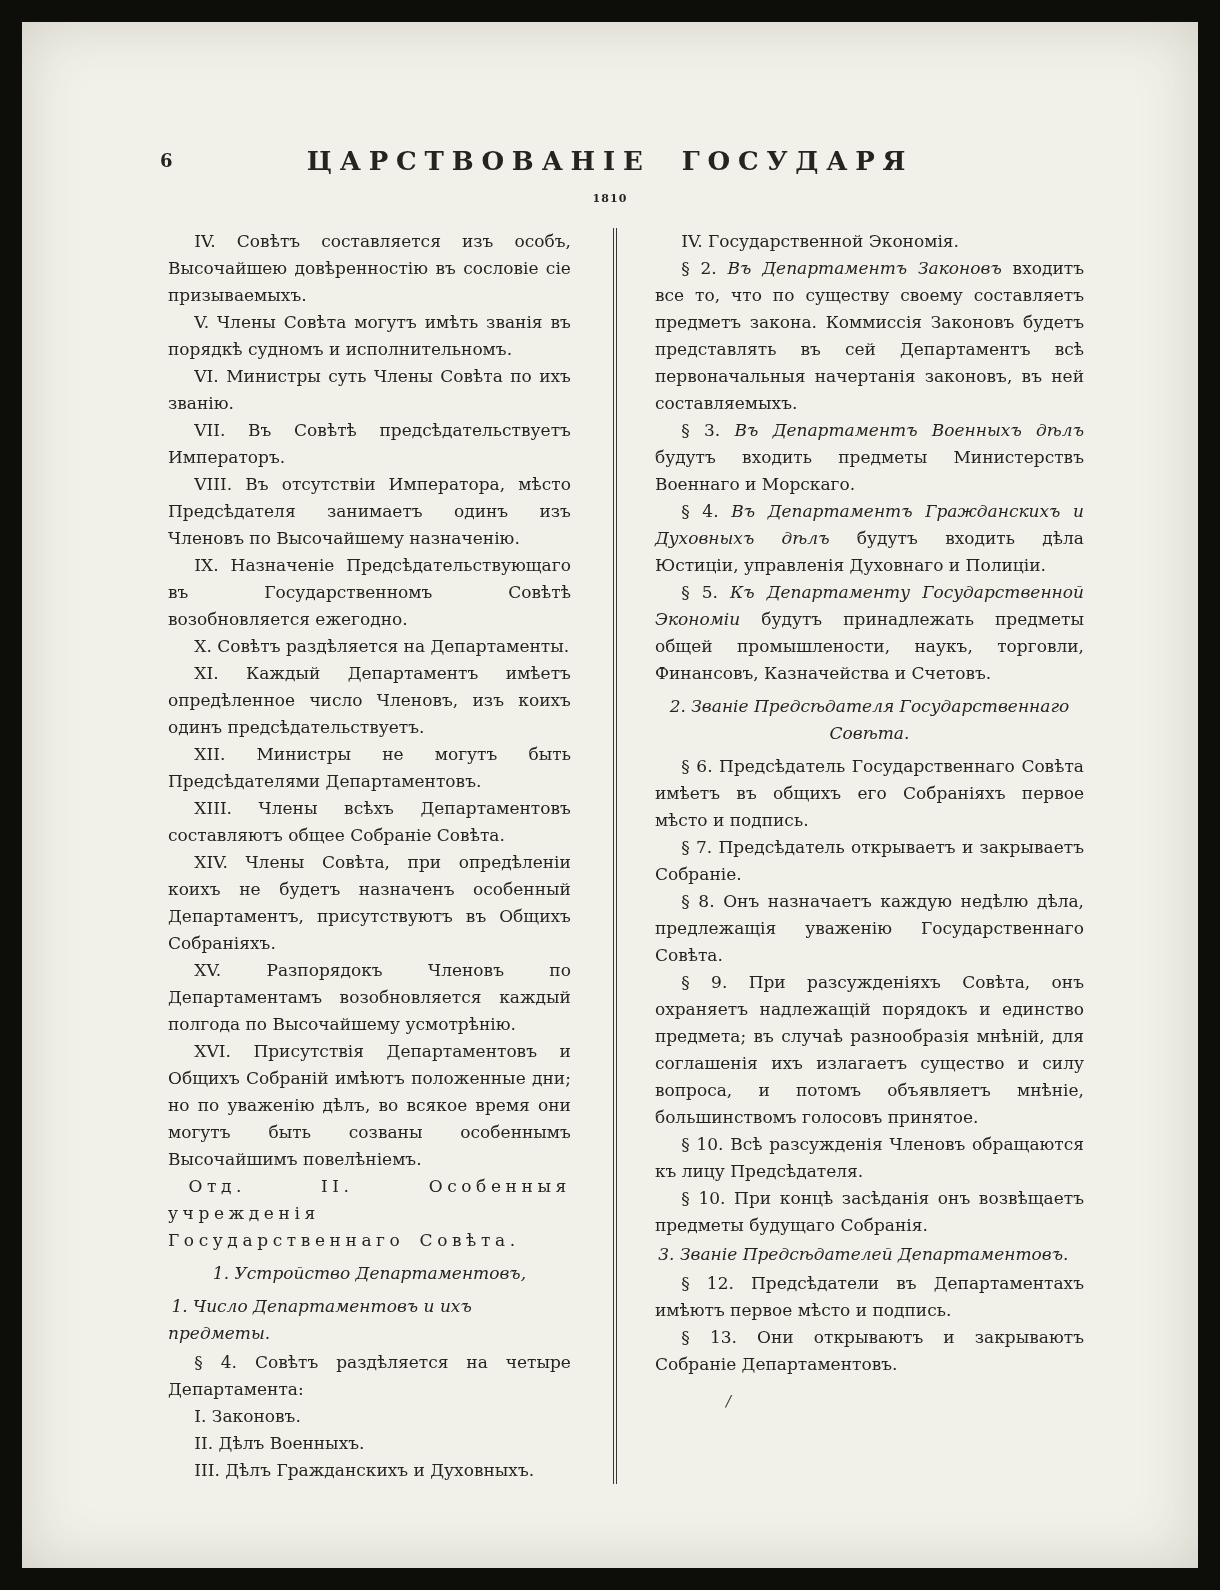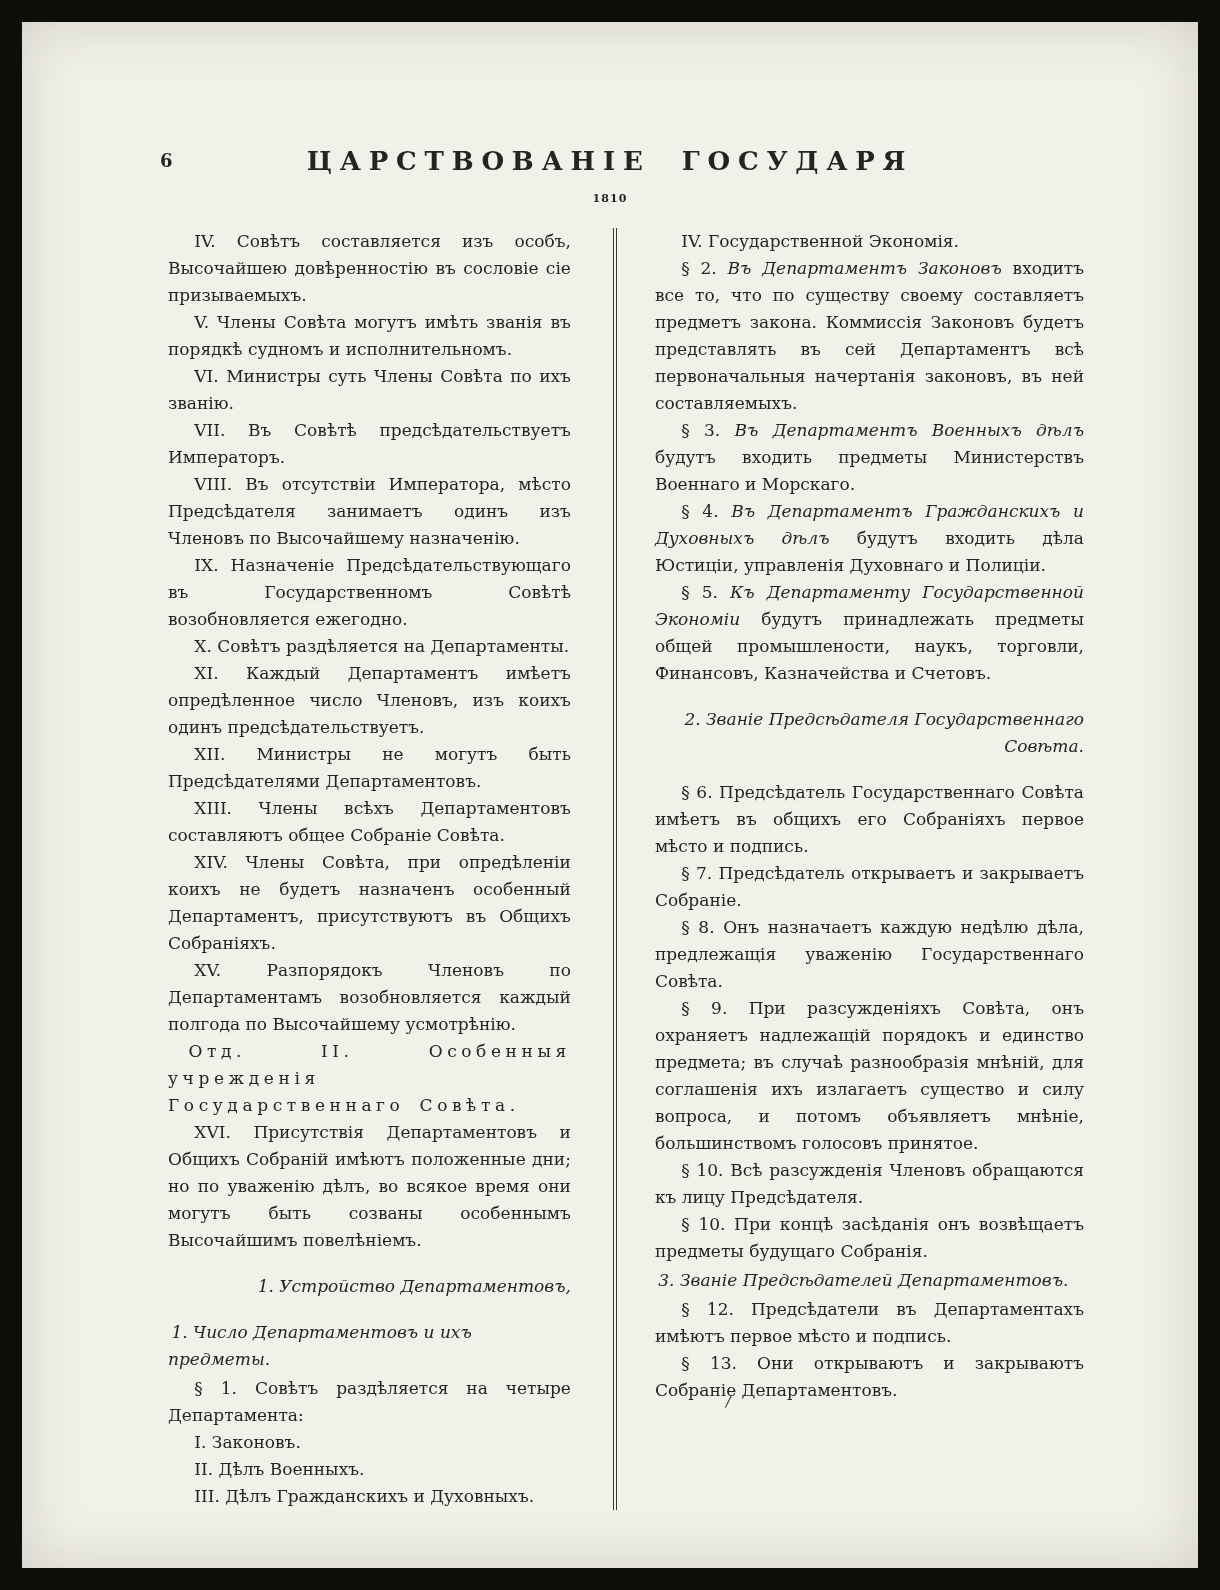--- a/index.html
+++ b/index.html
@@ -62,24 +62,24 @@
     border-left: 4px double #3a3832;
     margin: 0 10px 0 14px;
   }
   .para {
     margin: 0;
     text-align: justify;
     text-indent: 1.55em;
   }
   .para .it { font-style: italic; }
   .para.it-center {
-    text-align: right;
+    text-align: center;
     text-indent: 0;
     font-style: italic;
-    margin: 19px 0;
+    margin: 6px 0;
   }
   .para.it-line {
     font-style: italic;
     text-indent: 0.2em;
     text-align: left;
     margin: 2px 0;
   }
   .para.spaced {
     letter-spacing: 0.27em;
     word-spacing: 0.30em;
@@ -115,25 +115,25 @@
           <p class="para body"><span>VI. Министры суть Члены Совѣта по ихъ званію.</span></p>
           <p class="para body"><span>VII. Въ Совѣтѣ предсѣдательствуетъ Императоръ.</span></p>
           <p class="para body"><span>VIII. Въ отсутствіи Императора, мѣсто Предсѣдателя занимаетъ одинъ изъ Членовъ по Высочайшему назначенію.</span></p>
           <p class="para body"><span>IX. Назначеніе Предсѣдательствующаго въ Государственномъ Совѣтѣ возобновляется ежегодно.</span></p>
           <p class="para body"><span>X. Совѣтъ раздѣляется на Департаменты.</span></p>
           <p class="para body"><span>XI. Каждый Департаментъ имѣетъ опредѣленное число Членовъ, изъ коихъ одинъ предсѣдательствуетъ.</span></p>
           <p class="para body"><span>XII. Министры не могутъ быть Предсѣдателями Департаментовъ.</span></p>
           <p class="para body"><span>XIII. Члены всѣхъ Департаментовъ составляютъ общее Собраніе Совѣта.</span></p>
           <p class="para body"><span>XIV. Члены Совѣта, при опредѣленіи коихъ не будетъ назначенъ особенный Департаментъ, присутствуютъ въ Общихъ Собраніяхъ.</span></p>
           <p class="para body"><span>XV. Разпорядокъ Членовъ по Департаментамъ возобновляется каждый полгода по Высочайшему усмотрѣнію.</span></p>
+          <p class="para body"><span>XVI. Присутствія Департаментовъ и Общихъ Собраній имѣютъ положенные дни; но по уваженію дѣлъ, во всякое время они могутъ быть созваны особеннымъ Высочайшимъ повелѣніемъ.</span></p>
           <p class="para spaced"><span>Отд. II. Особенныя учрежденія Государственнаго Совѣта.</span></p>
-          <p class="para body"><span>XVI. Присутствія Департаментовъ и Общихъ Собраній имѣютъ положенные дни; но по уваженію дѣлъ, во всякое время они могутъ быть созваны особеннымъ Высочайшимъ повелѣніемъ.</span></p>
           <p class="para it-center"><span>1. Устройство Департаментовъ,</span></p>
           <p class="para it-line"><span>1. Число Департаментовъ и ихъ предметы.</span></p>
-          <p class="para body"><span>§ 1. Совѣтъ раздѣляется на четыре Департамента:</span></p>
+          <p class="para body"><span>§ 4. Совѣтъ раздѣляется на четыре Департамента:</span></p>
           <p class="para body"><span>I. Законовъ.</span></p>
           <p class="para body"><span>II. Дѣлъ Военныхъ.</span></p>
           <p class="para body"><span>III. Дѣлъ Гражданскихъ и Духовныхъ.</span></p>
         </div>
       <div class="divider"></div>
       <div class="col col-right" id="col-right">
           <p class="para body"><span>IV. Государственной Экономія.</span></p>
           <p class="para body"><span>§ 2. </span><span class="it">Въ Департаментъ Законовъ</span><span> входитъ все то, что по существу своему составляетъ предметъ закона. Коммиссія Законовъ будетъ представлять въ сей Департаментъ всѣ первоначальныя начертанія законовъ, въ ней составляемыхъ.</span></p>
           <p class="para body"><span>§ 3. </span><span class="it">Въ Департаментъ Военныхъ дѣлъ</span><span> будутъ входить предметы Министерствъ Военнаго и Морскаго.</span></p>
           <p class="para body"><span>§ 4. </span><span class="it">Въ Департаментъ Гражданскихъ и Духовныхъ дѣлъ</span><span> будутъ входить дѣла Юстиціи, управленія Духовнаго и Полиціи.</span></p>

